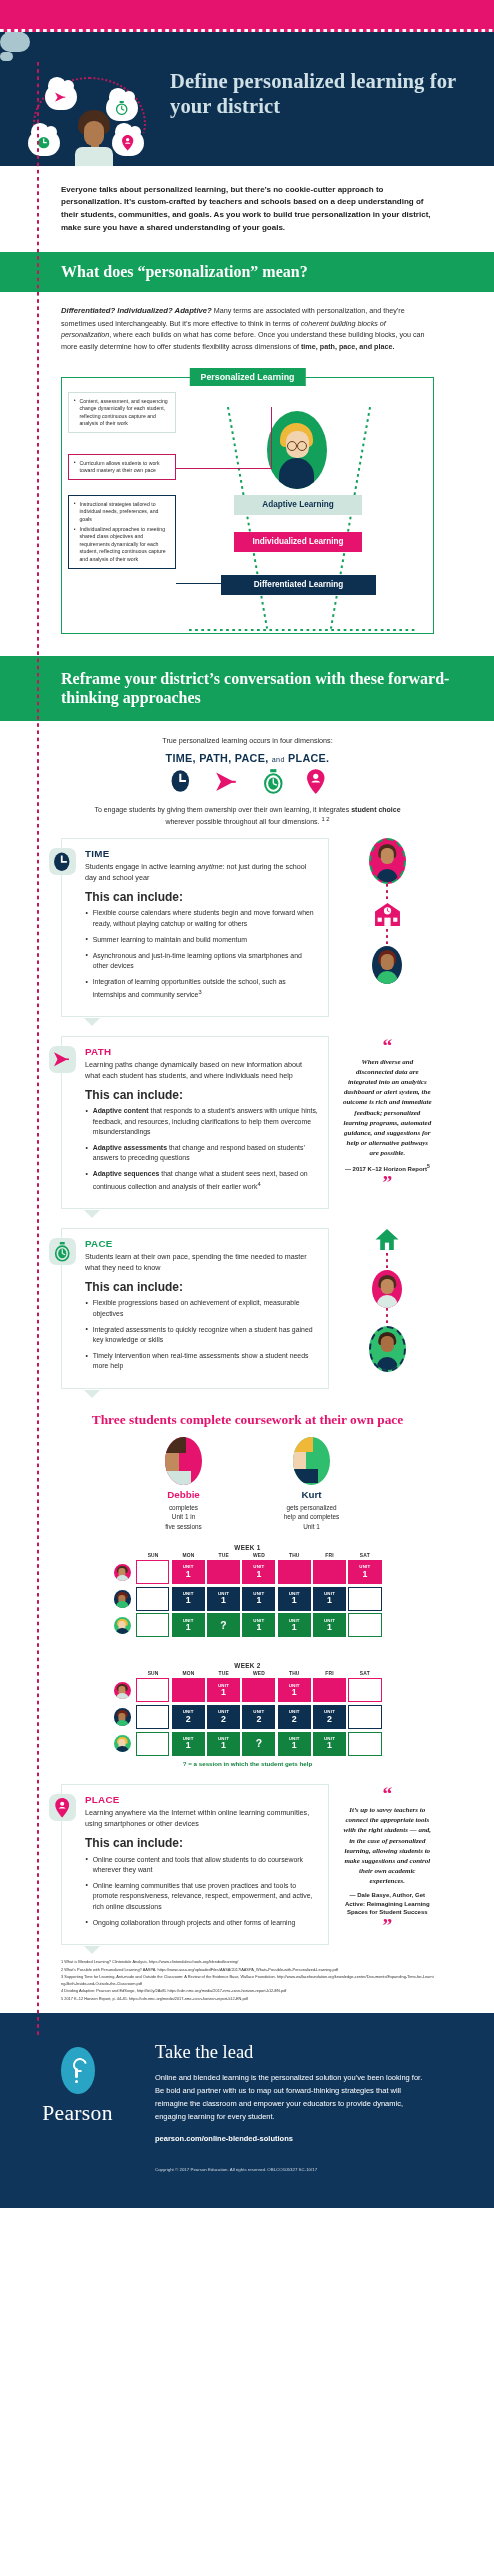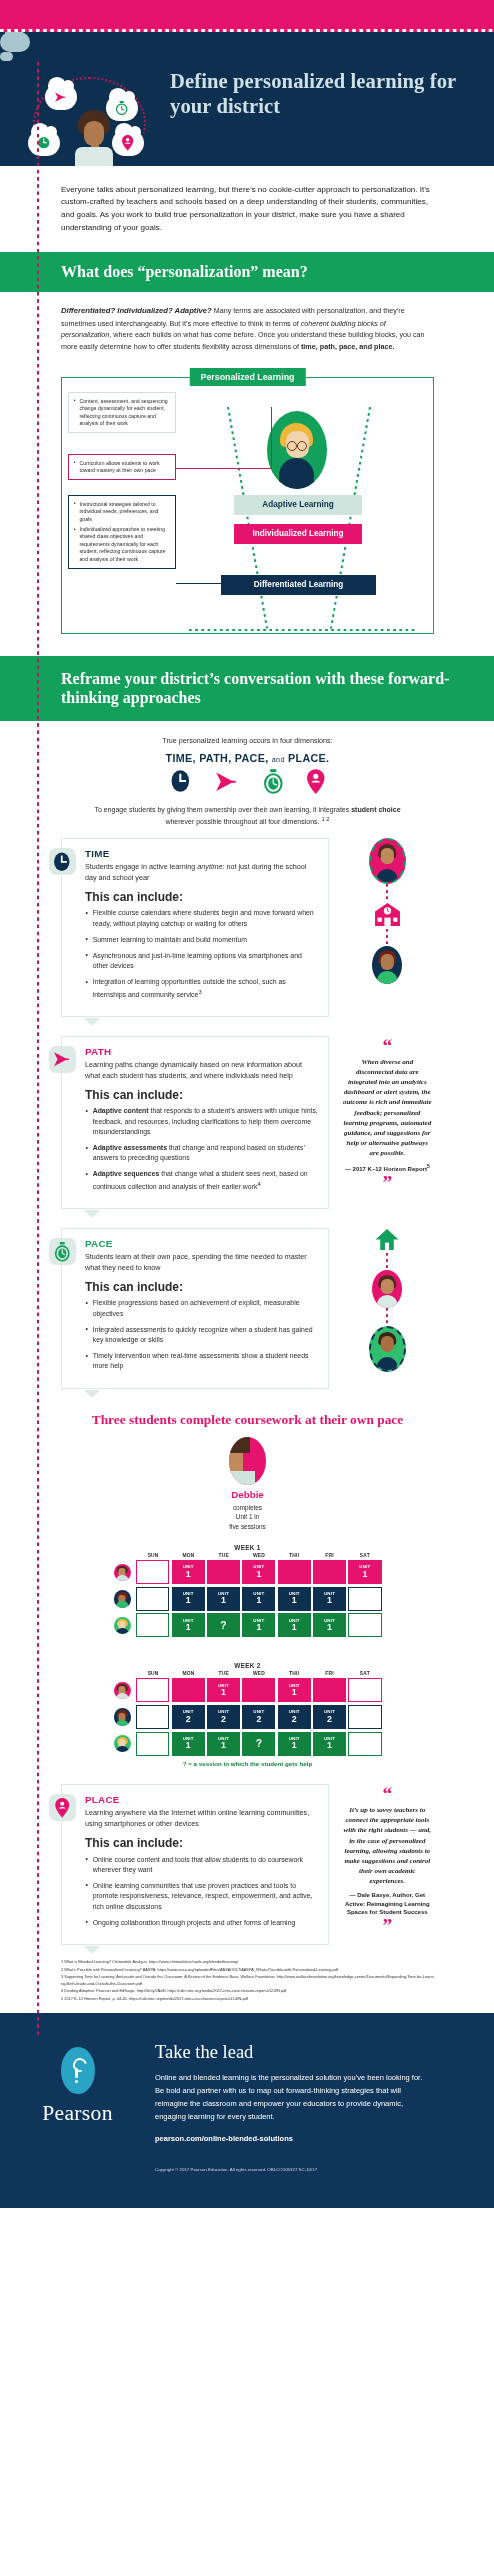--- a/index.html
+++ b/index.html
@@ -65,21 +65,21 @@
   .ah-neck{position:absolute;left:19.6px;top:32px;width:8.2px;height:8.2px;background:#b07a4f;}
   .ah-body{position:absolute;left:4.1px;top:37px;width:38px;height:23px;background:#d9eae4;border-radius:7.2px 7.2px 0 0;}
 
   .hero-dotarc{
     position:absolute;left:33px;top:45px;width:113px;height:93px;
     border:2.1px dotted var(--pink-dark);border-radius:50%;
     clip-path:inset(0 0 40% 0);opacity:.95;
   }
 
   
-  .intro{padding:17.5px 61px 16.5px 61px;background:#fff;}
+  .intro{padding:17.5px 61px 16.5px 61px;background:#fff;font-weight:bold;}
   .intro p{font-size:8px;line-height:1.62;color:#222;}
 
   
   .banner{background:var(--green);color:#fff;padding:10.3px 0 10.3px 61px;}
   .banner h2{font-family:"Liberation Serif", serif;font-weight:700;font-size:16px;line-height:1.22;}
   .banner.tall{padding-top:13px;padding-bottom:13.4px;}
 
   
   .sec{padding:13.4px 61px 5.2px 61px;}
   .sec p{font-size:7.2px;line-height:1.62;}
@@ -119,21 +119,21 @@
   .student-oval{position:absolute;left:206px;top:44px;width:60px;height:78px;background:var(--green);border-radius:30px/39px;z-index:2;overflow:hidden;}
   .so-hair{position:absolute;left:13.4px;top:11.3px;width:33px;height:24px;background:#f0b838;border-radius:16.5px 16.5px 5.2px 5.2px;}
   .so-face{position:absolute;left:18.5px;top:19.6px;width:23px;height:27px;background:#f2d3b0;border-radius:10.3px;}
   .so-glass{position:absolute;left:19.6px;top:30px;width:20.6px;height:8.2px;}
   .so-glass:before,.so-glass:after{content:"";position:absolute;width:8.2px;height:8.2px;border:1.3px solid #6b3a16;border-radius:50%;top:0;}
   .so-glass:before{left:0;} .so-glass:after{right:0;}
   .so-body{position:absolute;left:12.4px;top:47px;width:35px;height:33px;background:var(--navy);border-radius:17.5px 17.5px 0 0;}
 
   .tier{position:absolute;left:173px;width:128px;text-align:center;font-size:8.2px;font-weight:600;padding:5.2px 0;z-index:3;}
   .tier-adaptive{top:128px;background:var(--mint);color:var(--navy);}
-  .tier-individual{top:157px;background:var(--pink);color:#fff;}
+  .tier-individual{top:165px;background:var(--pink);color:#fff;}
   .tier-diff{top:208px;background:var(--navy);color:#fff;width:155px;left:160px;}
 
   
   .dims{text-align:center;padding:14.4px 61px 3.1px 61px;}
   .dims .t1{font-size:7.2px;margin-bottom:7.2px;}
   .dims .words{font-size:10.8px;font-weight:700;color:var(--navy);letter-spacing:0.3px;margin-bottom:5.2px;}
   .dims .words .and{font-weight:400;font-size:7.2px;}
   .dimicons{display:flex;justify-content:center;gap:24px;align-items:center;margin:2.1px 0 8.2px 0;}
   .dims .t2{font-size:7px;line-height:1.6;padding:0 20.6px;}
 
@@ -519,20 +519,31 @@
         <div class="big-ava" style="background:#e5136e;">
           <div class="hair" style="background:#4a2c1c;width:20.6px;height:15.5px;top:6.2px;"></div>
           <div class="face" style="background:#c08a5c;width:14.4px;height:18.5px;top:11.3px;"></div>
           <div class="torso" style="background:#cfe4dd;width:26px;height:15.5px;"></div>
         </div>
         <div class="name n-debbie">Debbie</div>
         <div class="desc" style="white-space:pre-line;">completes
 Unit 1 in
 five sessions</div>
       </div>
+      <div class="stu">
+        <div class="big-ava" style="background:#2fbe6e;">
+          <div class="hair" style="background:#f0b838;width:19.6px;height:14.4px;top:6.2px;"></div>
+          <div class="face" style="background:#f2d3b0;width:13.4px;height:17.5px;top:10.3px;"></div>
+          <div class="torso" style="background:#0e3050;width:25px;height:14.4px;"></div>
+        </div>
+        <div class="name n-kurt">Kurt</div>
+        <div class="desc" style="white-space:pre-line;">gets personalized
+help and completes
+Unit 1</div>
+      </div>
     </div>
 
     <div id="calendars">
         <div class="cal">
           <div class="wk">WEEK 1</div>
           <div class="days">
             <span>SUN</span>
             <span>MON</span>
             <span>TUE</span>
             <span>WED</span>

